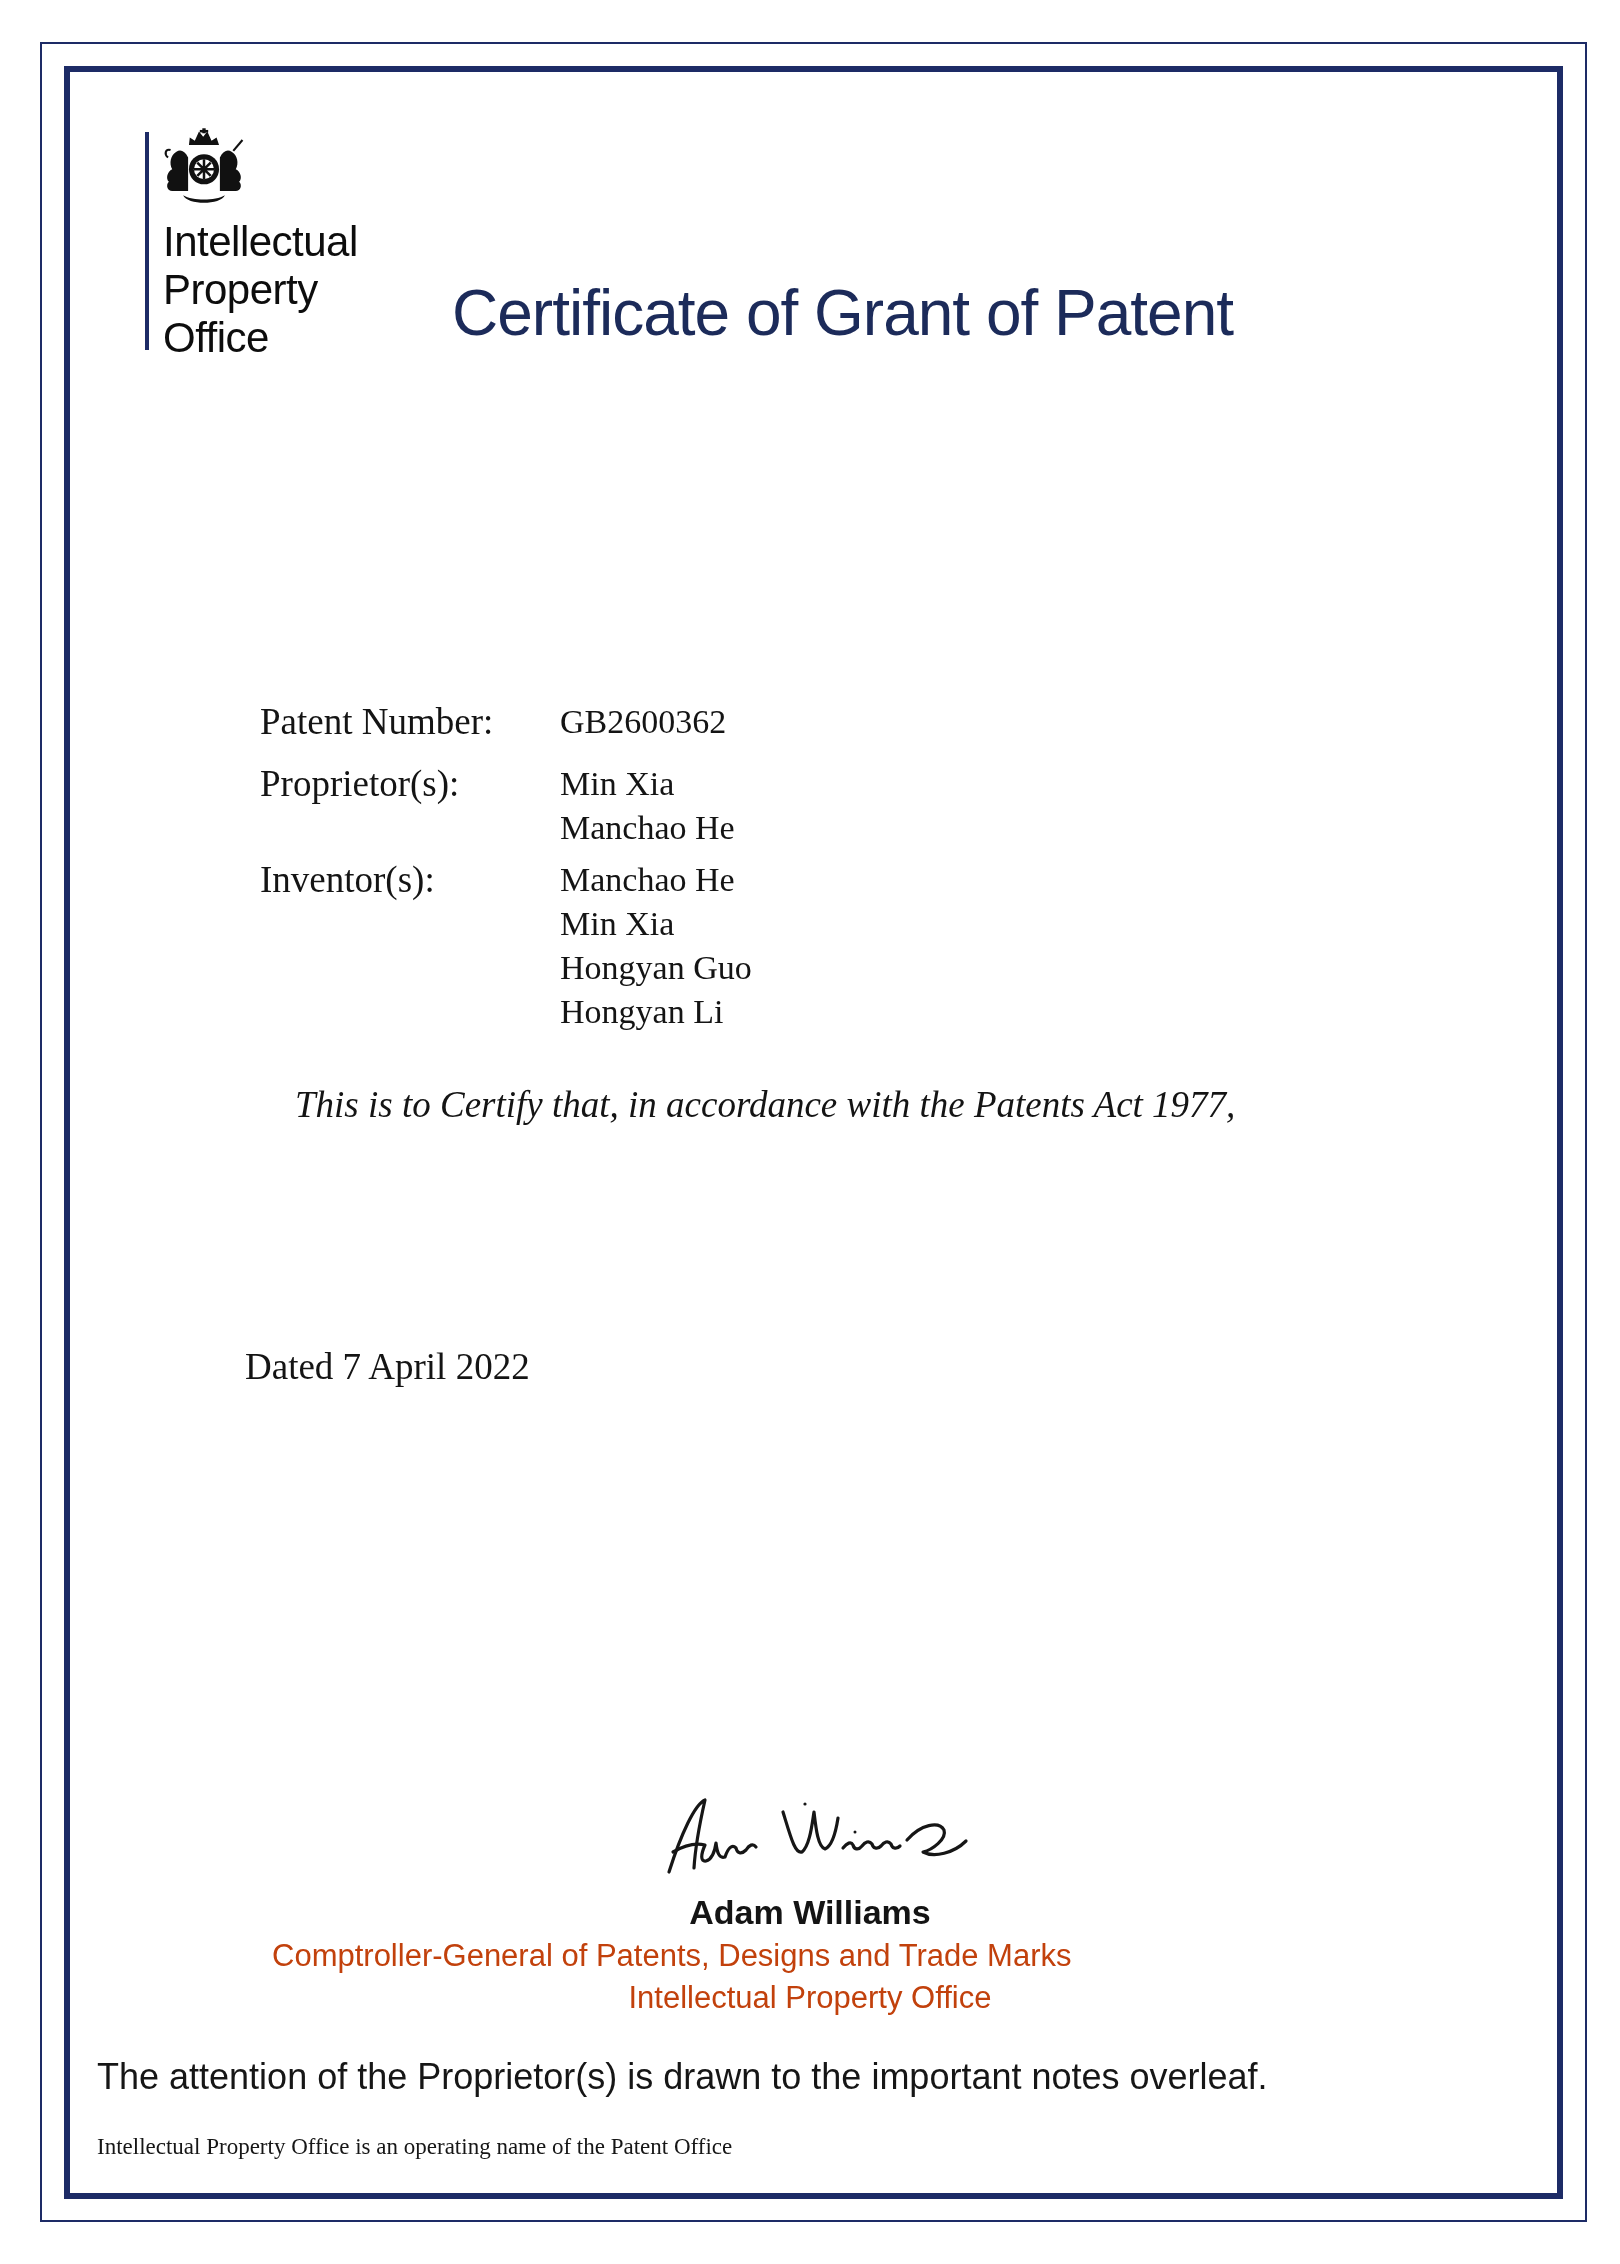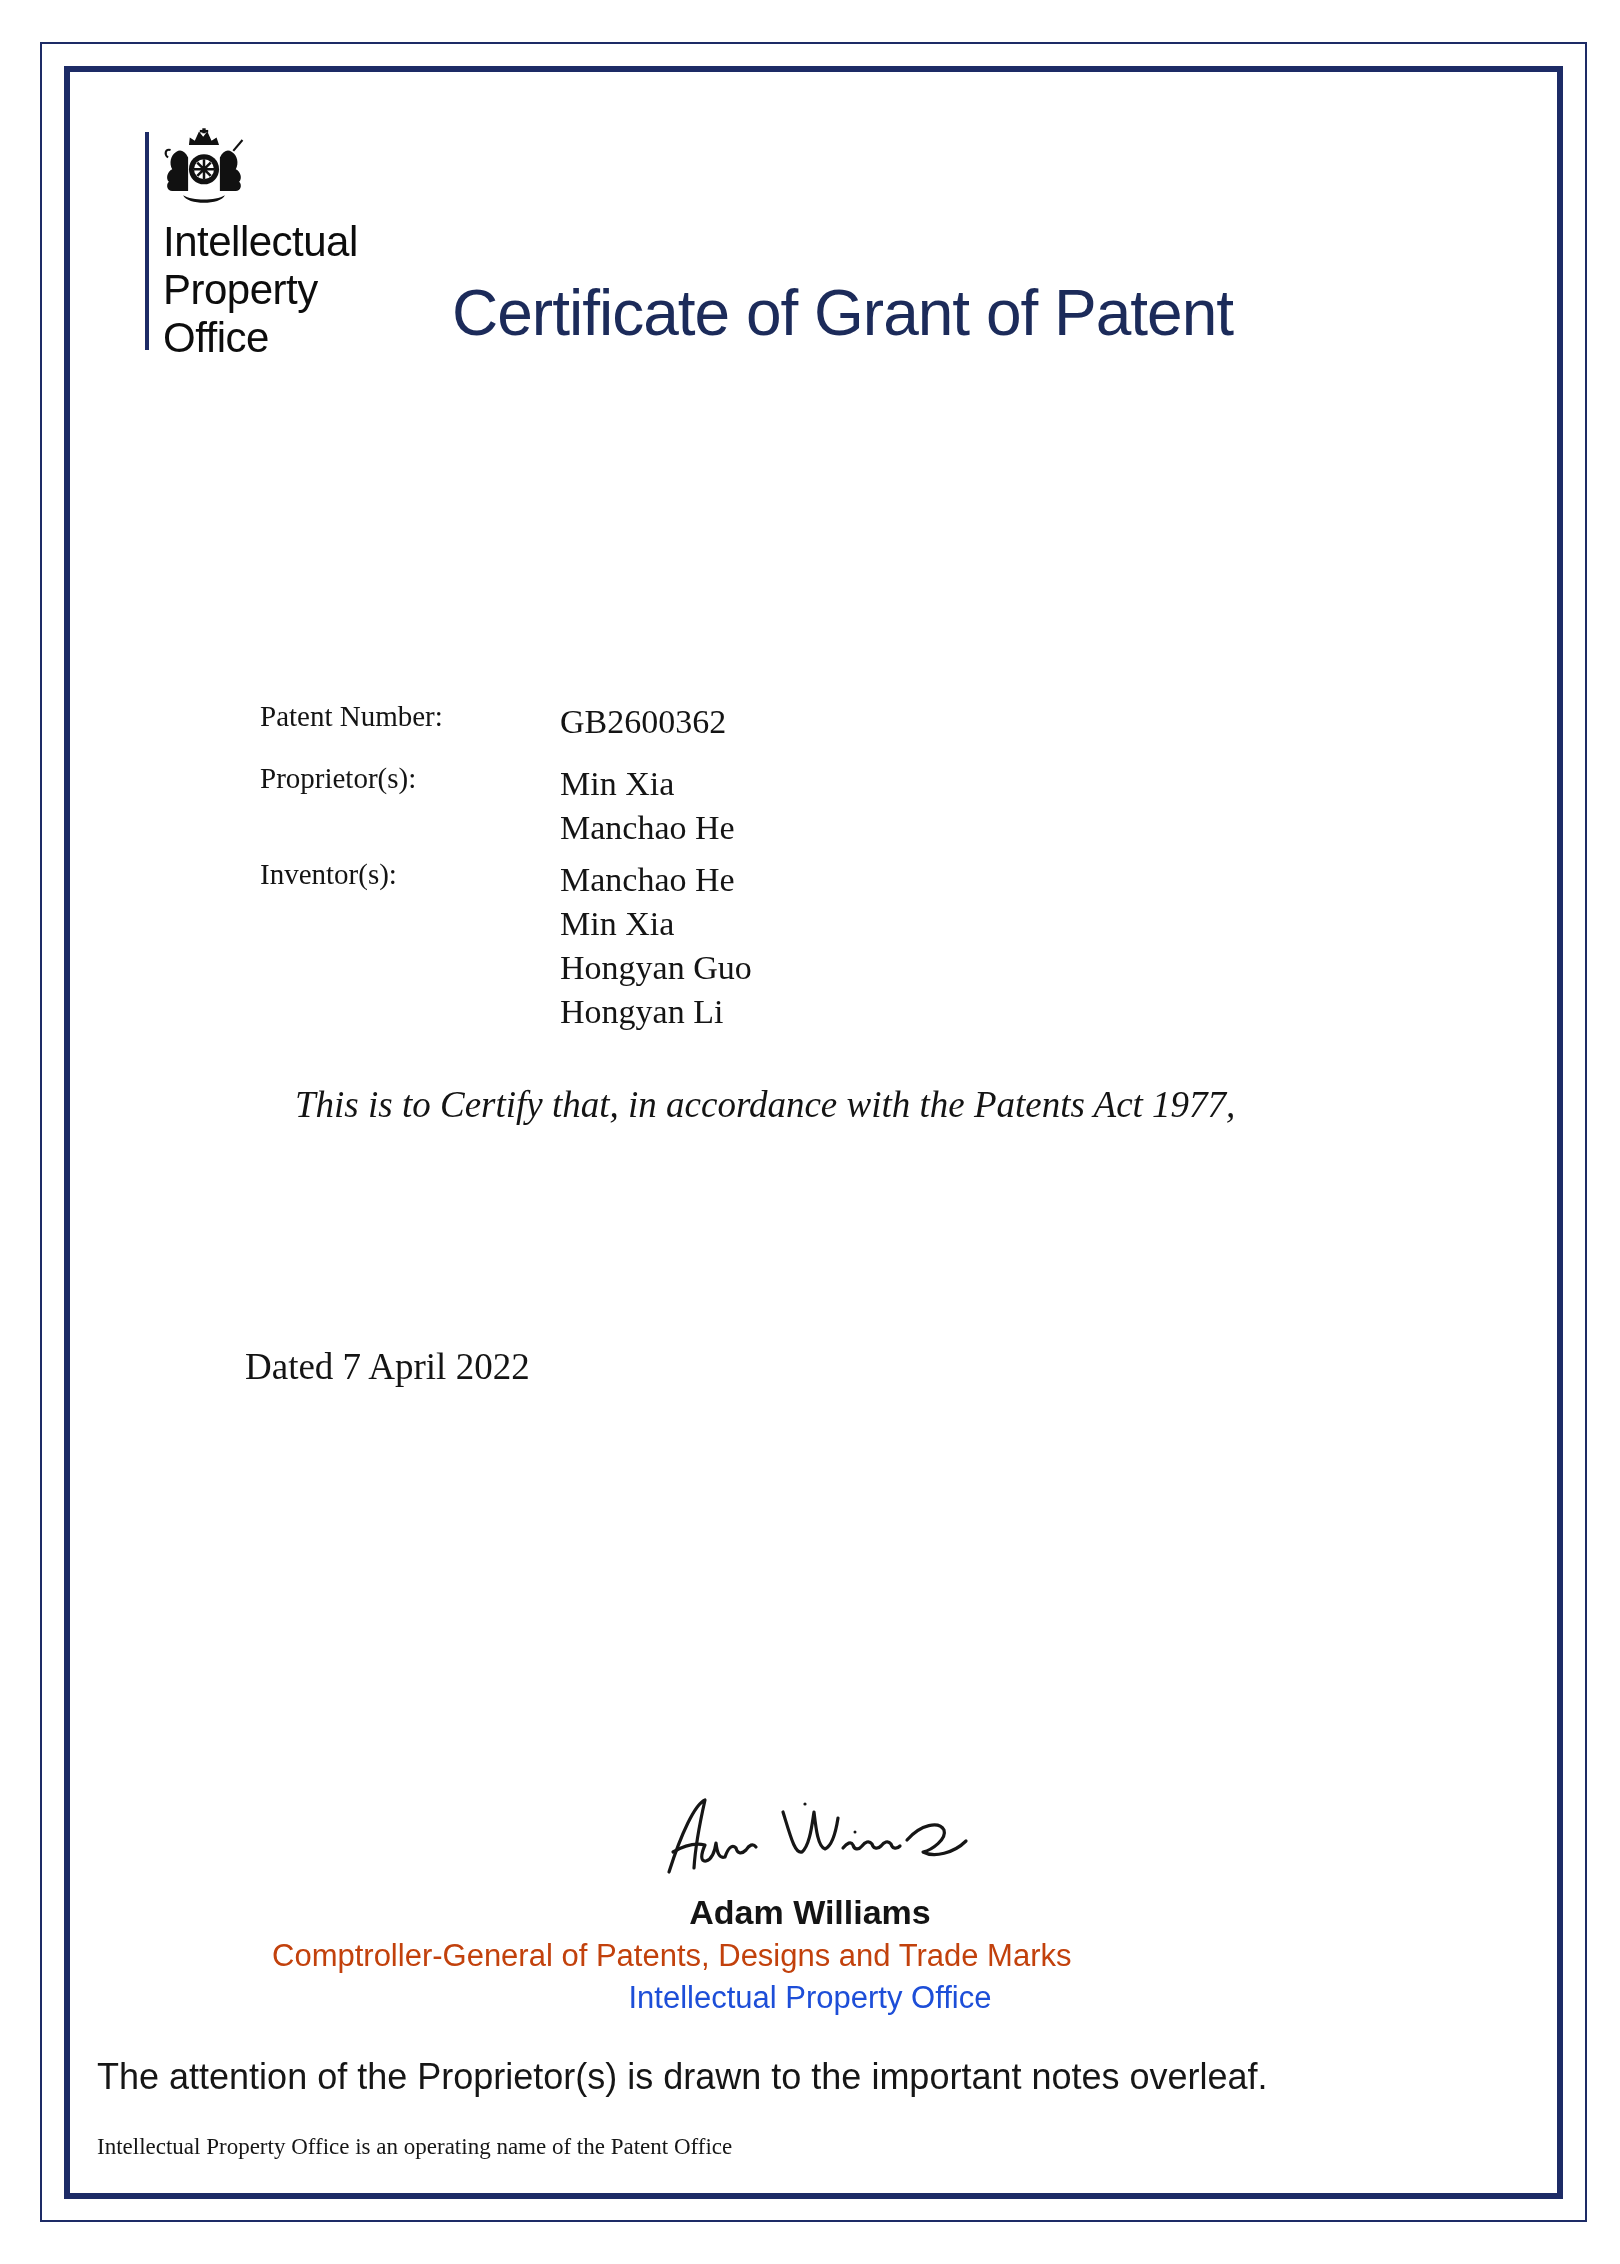--- a/index.html
+++ b/index.html
@@ -58,21 +58,21 @@
     font-size: 64px;
     letter-spacing: -1px;
     color: #1c2b5a;
     white-space: nowrap;
   }
   
   .detail-row { position: absolute; left: 0; width: 100%; }
   .detail-label {
     position: absolute;
     left: 260px;
-    font-size: 29px;
+    font-size: 37px;
     color: #141414;
   }
   .detail-values {
     position: absolute;
     left: 560px;
     font-size: 34px;
     line-height: 44px;
     color: #141414;
   }
   .certify-line {
@@ -123,21 +123,21 @@
     font-size: 31px;
     color: #c2410c;
   }
   .sig-office {
     position: absolute;
     left: 260px; top: 1980px;
     width: 1100px;
     text-align: center;
     font-family: "Liberation Sans", sans-serif;
     font-size: 31px;
-    color: #1d4ed8;
+    color: #c2410c;
   }
   .attention-note {
     position: absolute;
     left: 97px; top: 2056px;
     font-family: "Liberation Sans", sans-serif;
     font-size: 36px;
     color: #161616;
   }
   .operating-note {
     position: absolute;

